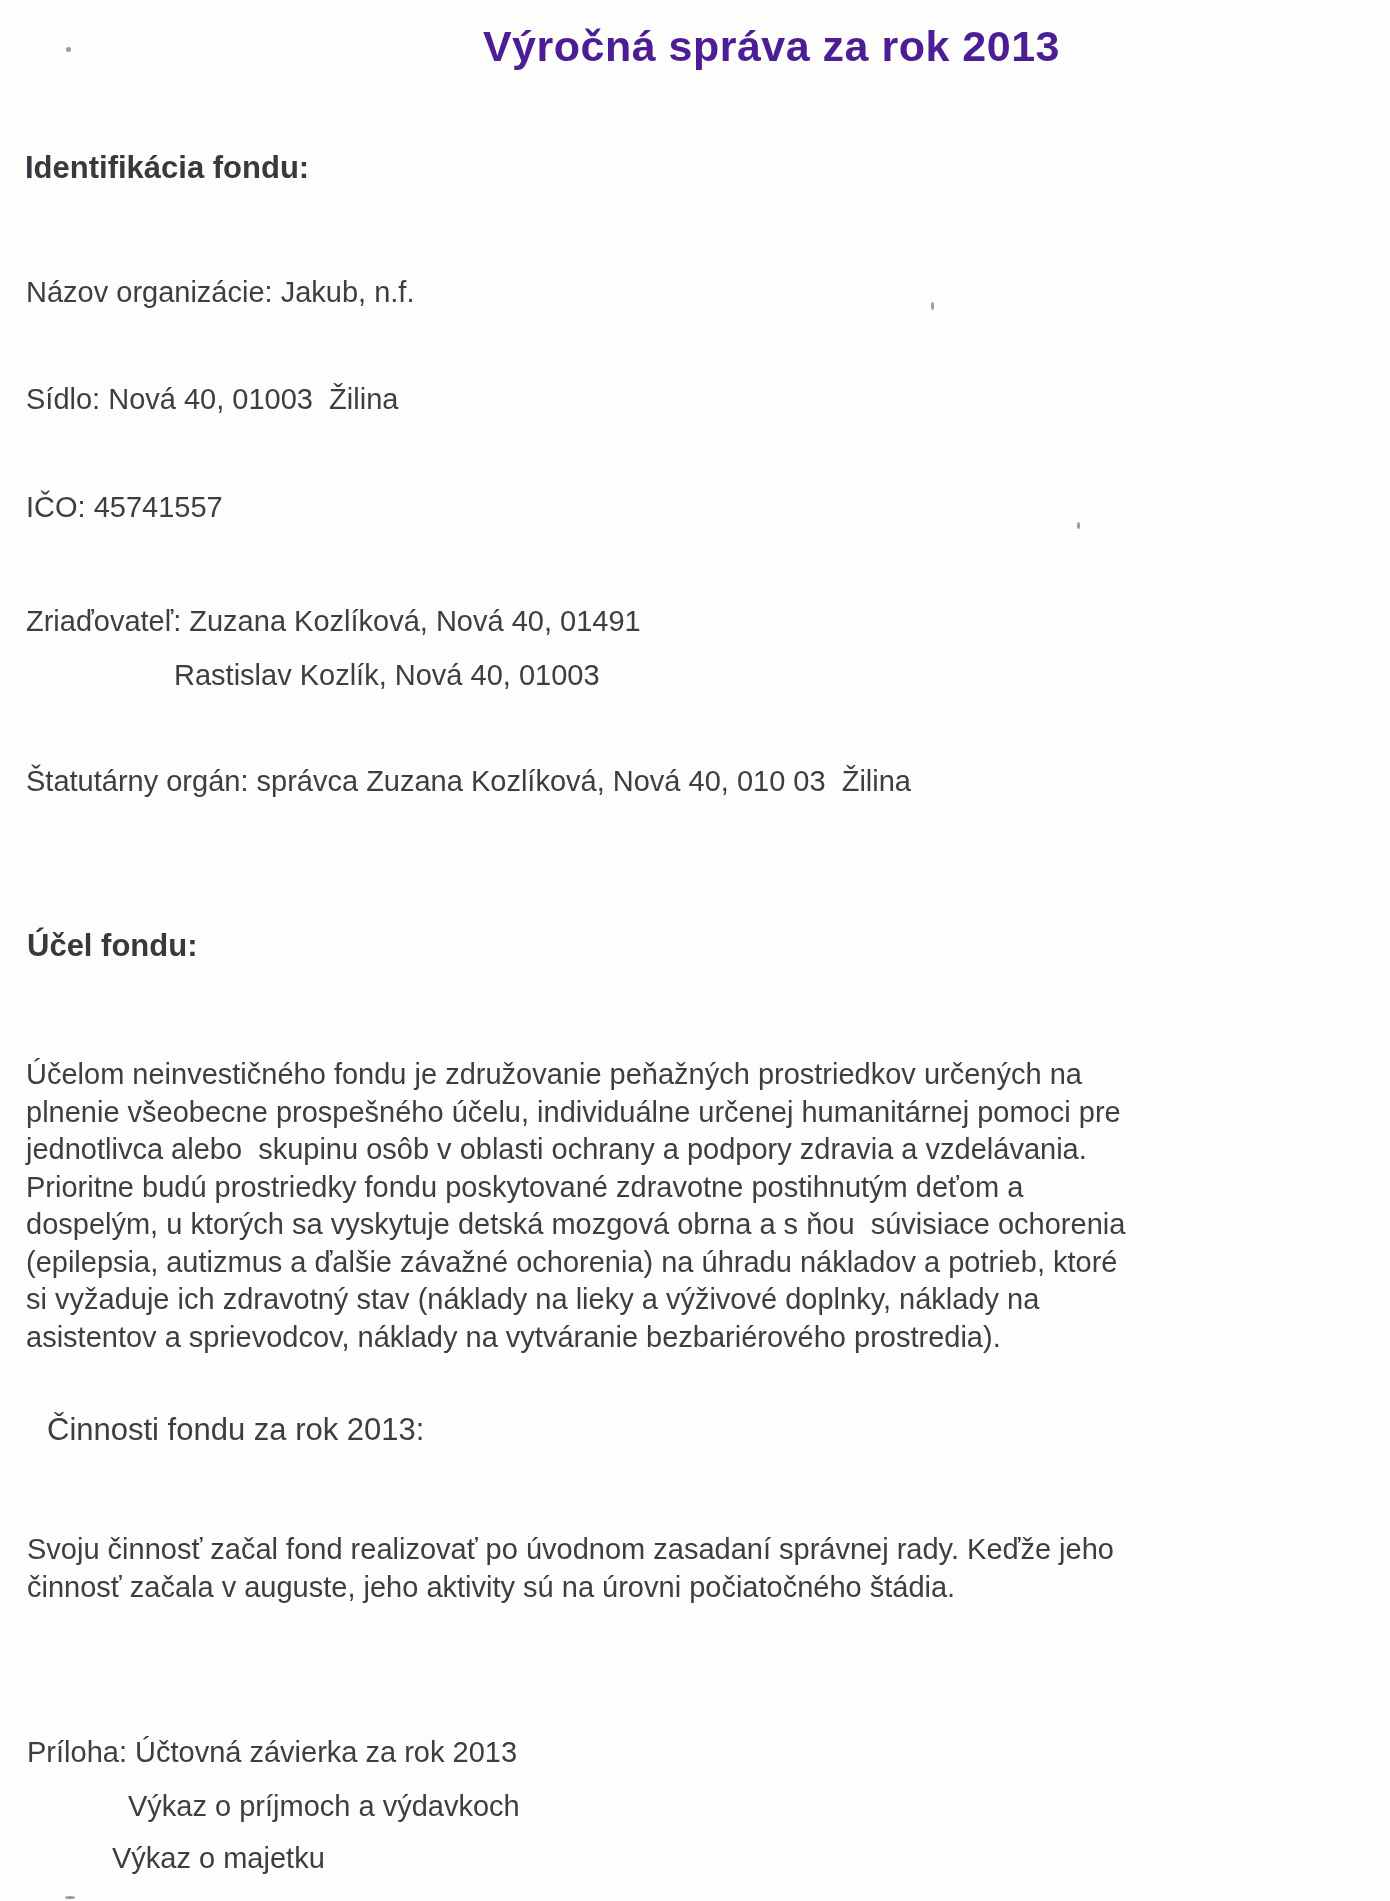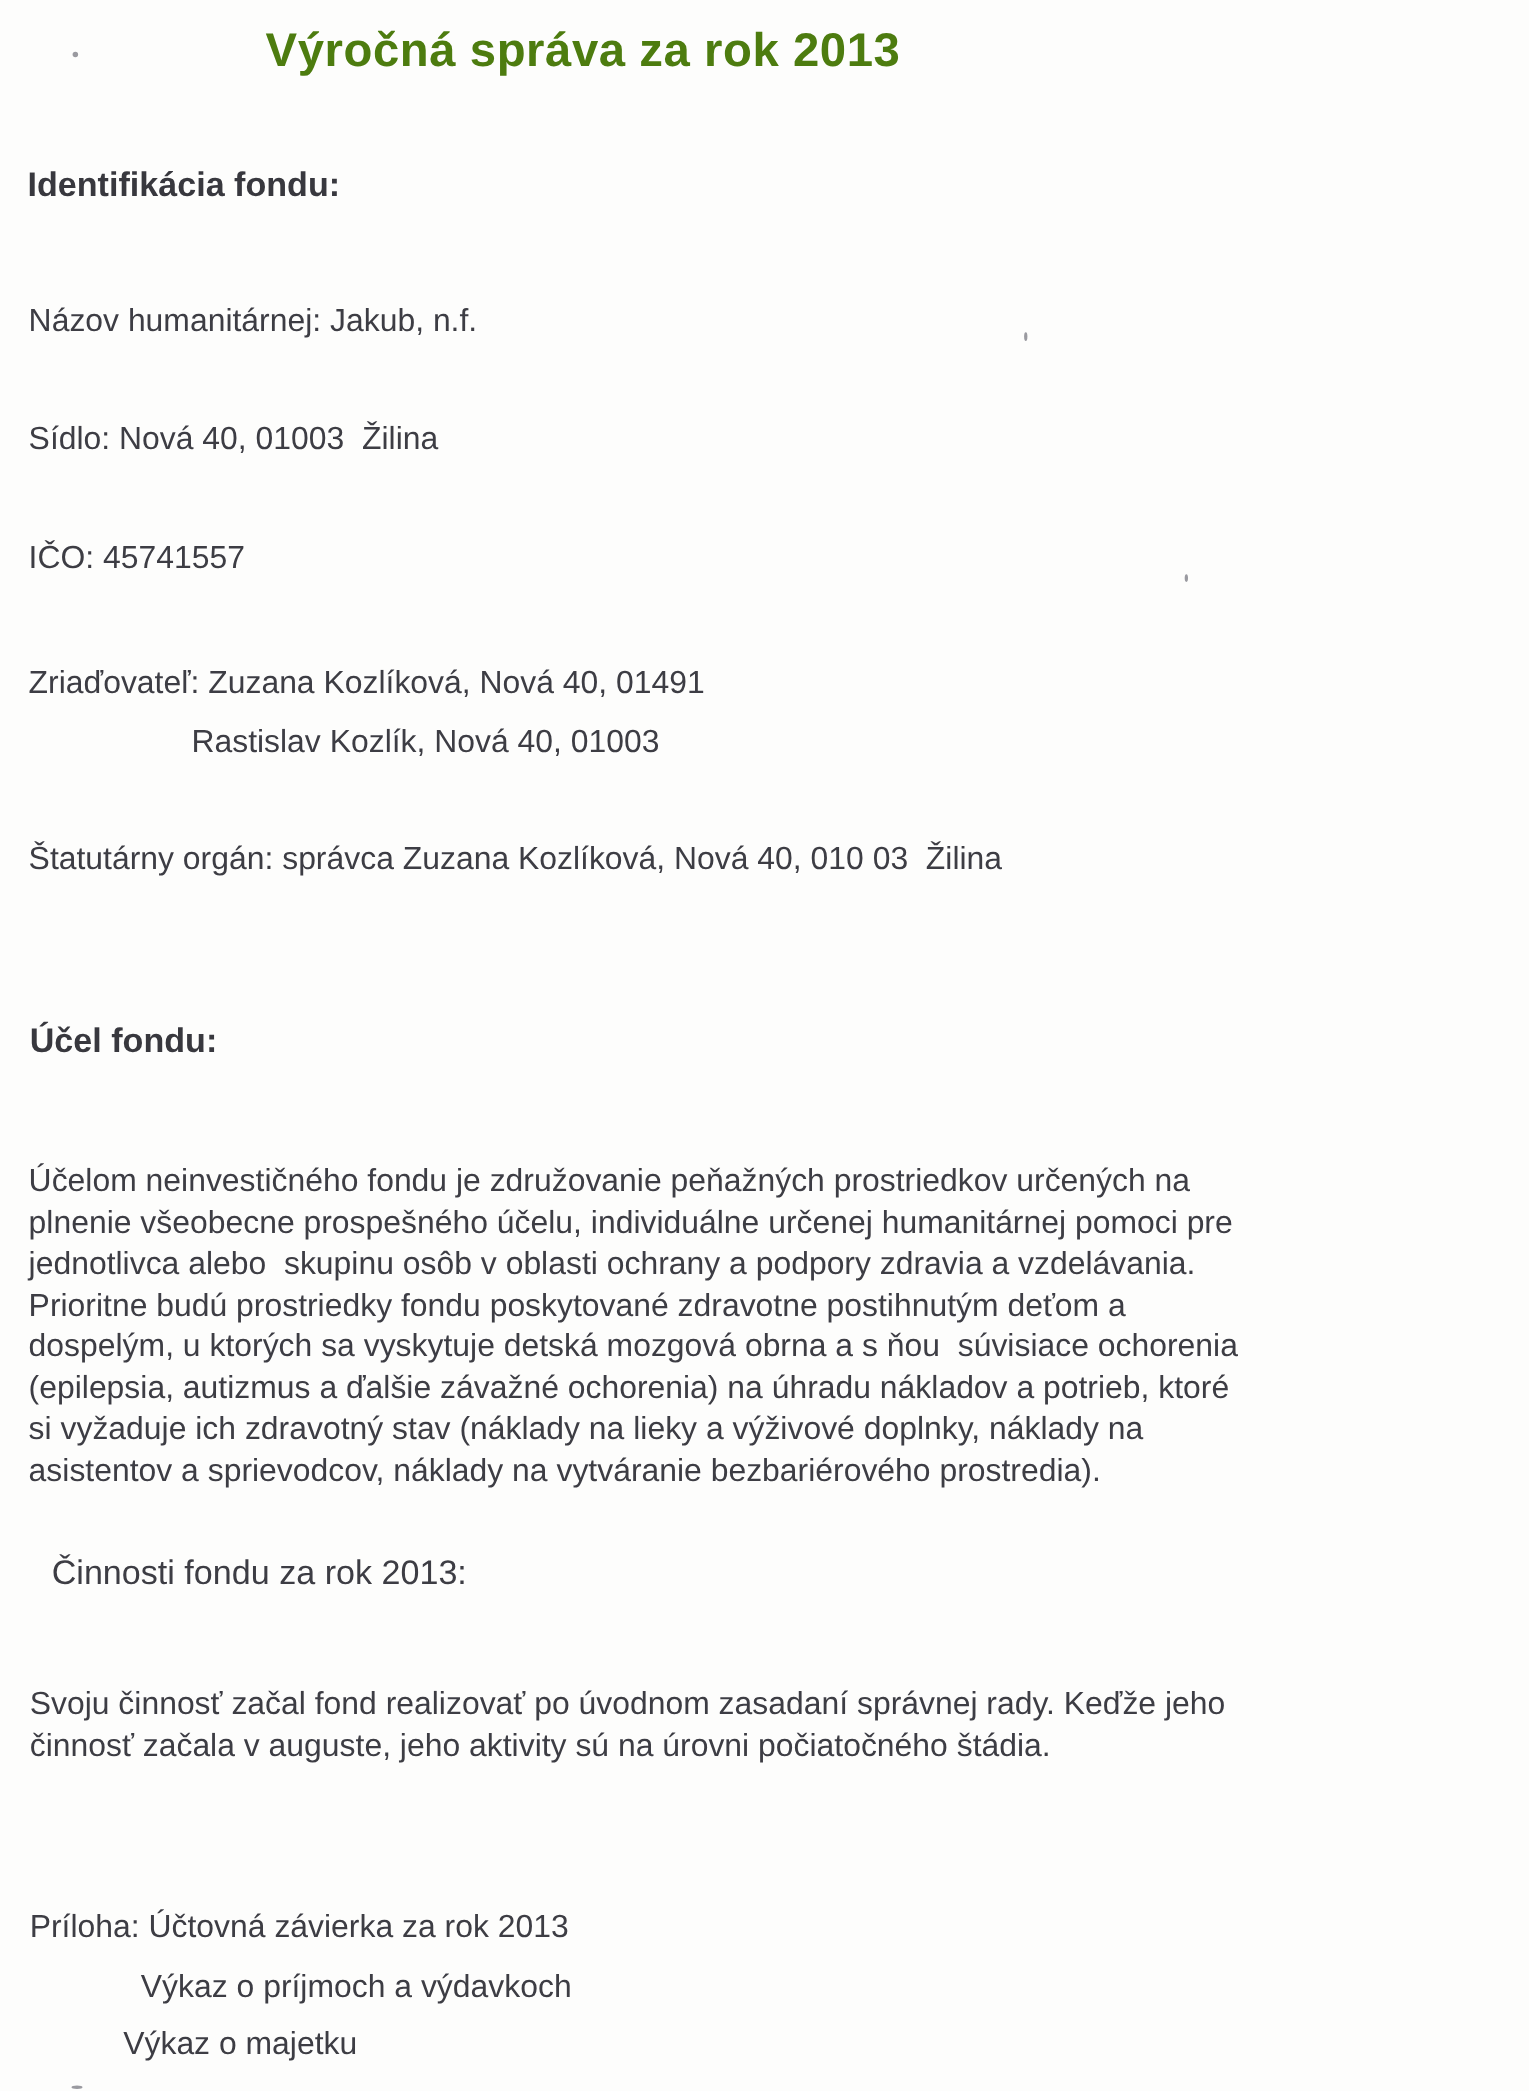--- a/index.html
+++ b/index.html
@@ -16,24 +16,24 @@
     overflow: hidden;
     font-family: "Liberation Sans", sans-serif;
     color: #3b3b41;
   }
   .abs { position: absolute; white-space: pre-wrap; }
 
   .doc-title {
     top: 22px;
     left: 0;
     width: 1060px;
-    text-align: center;
+    text-align: right;
     font-size: 43px;
     font-weight: bold;
-    color: #4d7c0f;
+    color: #4c1d95;
     letter-spacing: 0.5px;
   }
   .section-heading {
     font-size: 31px;
     font-weight: bold;
     color: #38383e;
   }
   .body-line {
     font-size: 29px;
     color: #3d3d44;
@@ -57,21 +57,21 @@
 </style>
 </head>
 <body>
 
 <div class="page">
 
   <div class="abs doc-title">Výročná správa za rok 2013</div>
 
   <div class="abs section-heading" style="top:150px; left:25px;">Identifikácia fondu:</div>
 
-  <div class="abs body-line" style="top:276px; left:26px;">Názov humanitárnej: Jakub, n.f.</div>
+  <div class="abs body-line" style="top:276px; left:26px;">Názov organizácie: Jakub, n.f.</div>
 
   <div class="abs body-line" style="top:383px; left:26px;">Sídlo: Nová 40, 01003  Žilina</div>
 
   <div class="abs body-line" style="top:491px; left:26px;">IČO: 45741557</div>
 
   <div class="abs body-line" style="top:605px; left:26px;">Zriaďovateľ: Zuzana Kozlíková, Nová 40, 01491</div>
 
   <div class="abs body-line" style="top:659px; left:174px;text-align:right;">Rastislav Kozlík, Nová 40, 01003</div>
 
   <div class="abs body-line" style="top:765px; left:26px;">Štatutárny orgán: správca Zuzana Kozlíková, Nová 40, 010 03  Žilina</div>

